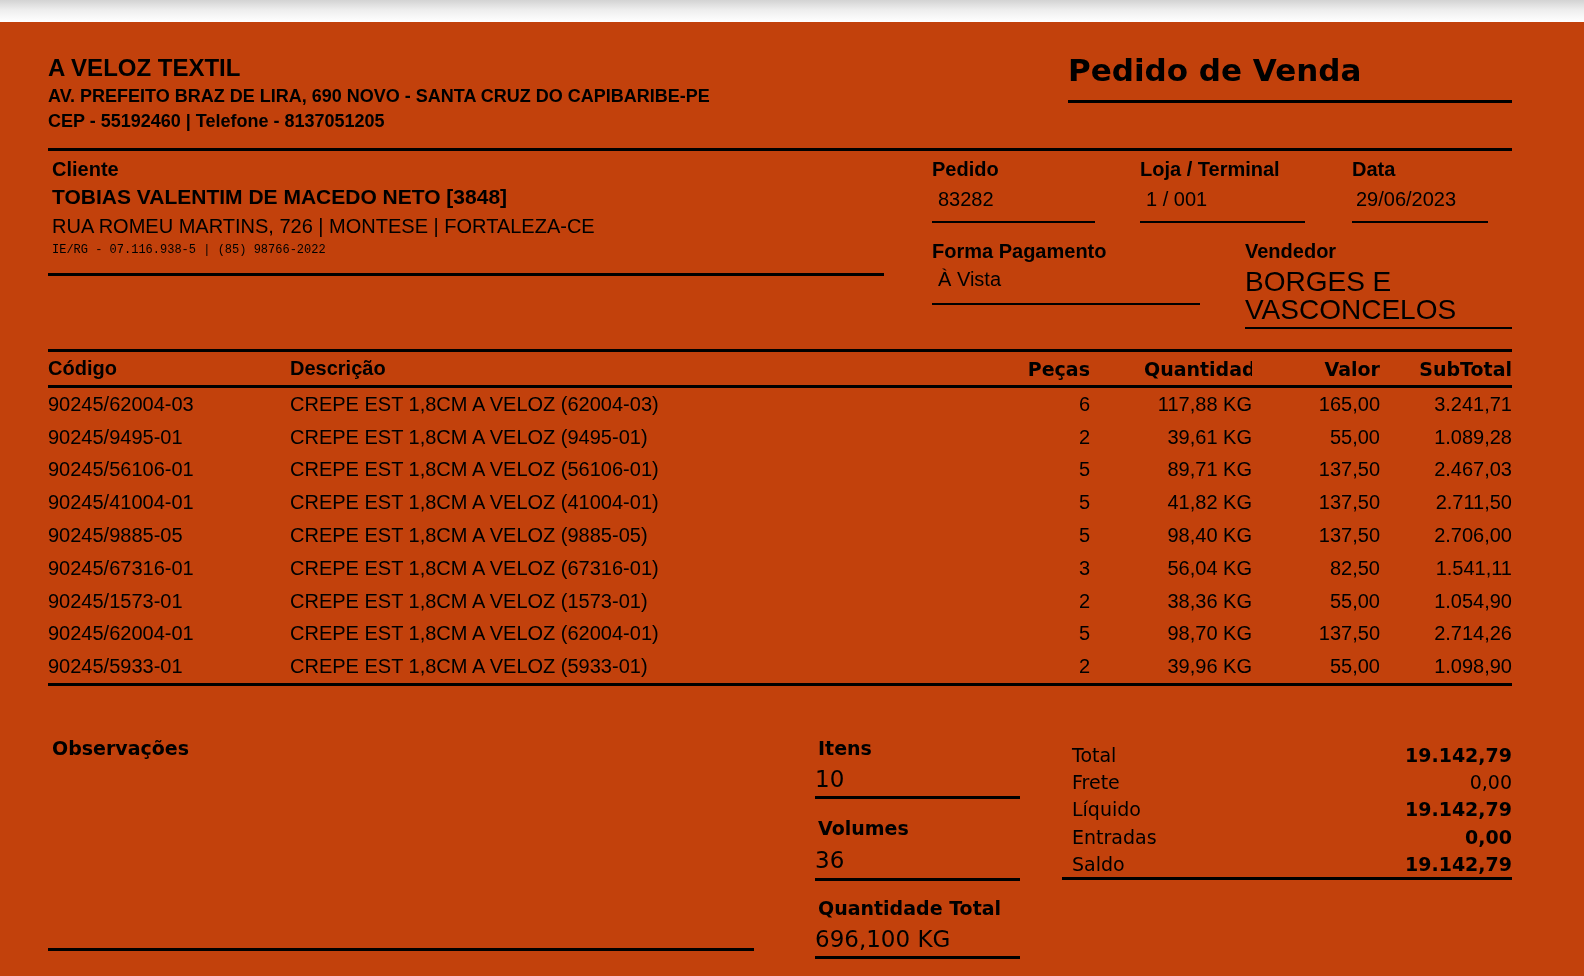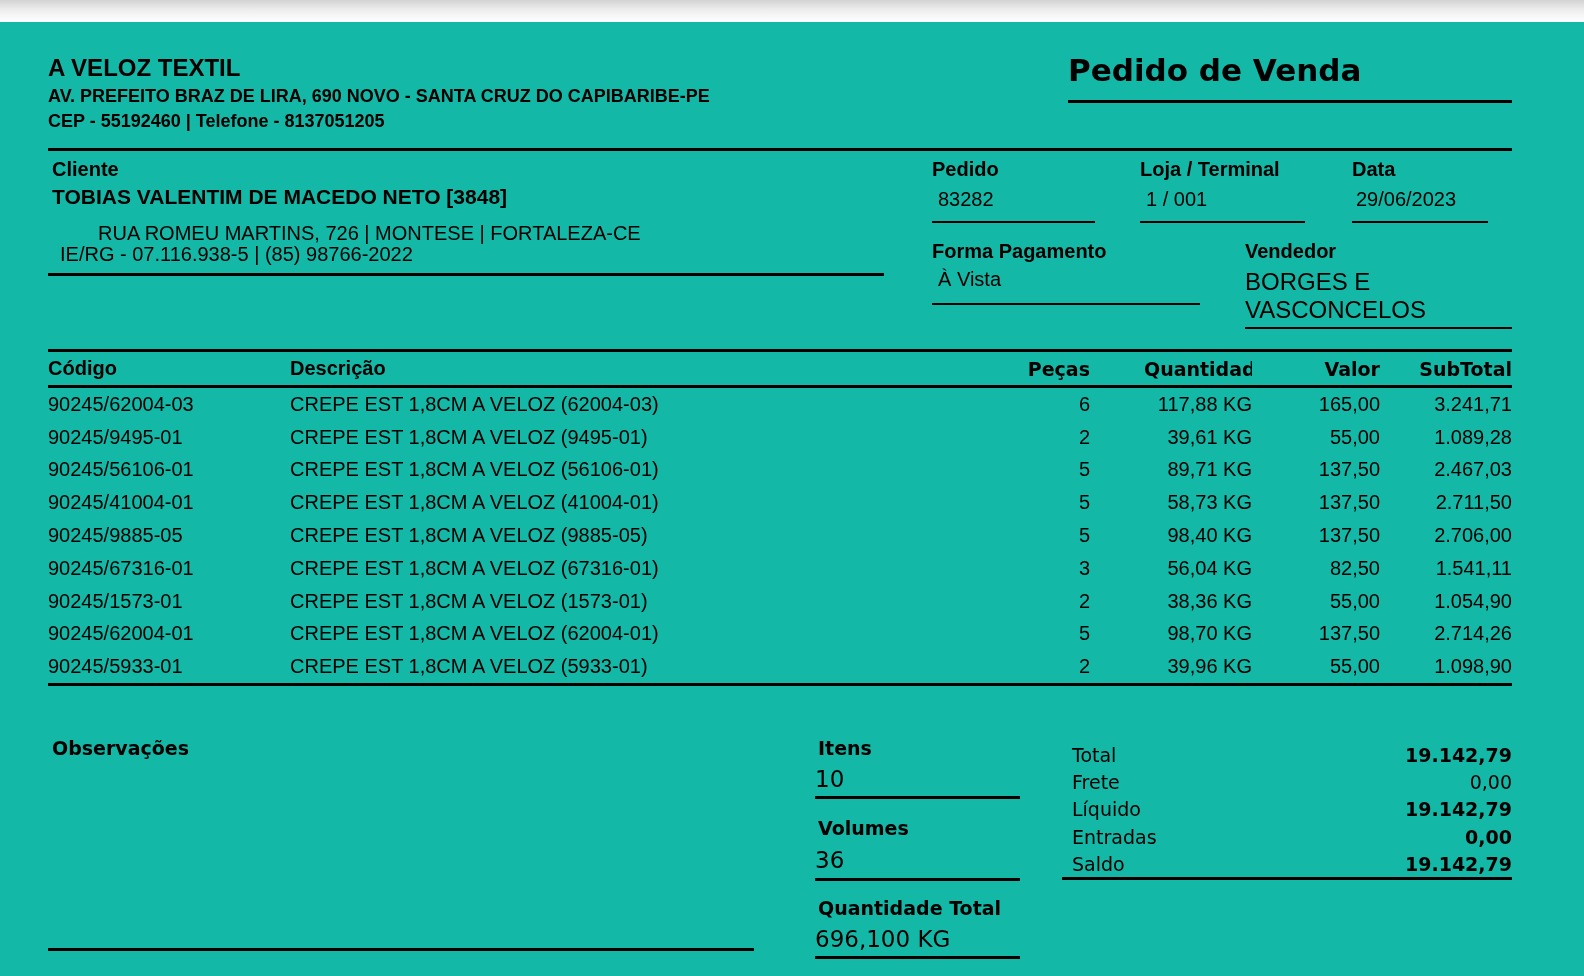--- a/index.html
+++ b/index.html
@@ -1,17 +1,17 @@
 <!DOCTYPE html>
 <html><head>
 <meta charset="utf-8">
 <style>
   html,body{margin:0;padding:0;background:#ffffff;}
   .page{
-    position:relative;width:1584px;height:976px;background:#14b8a6;
+    position:relative;width:1584px;height:976px;background:#c2410c;
     color:#000;font-family:"Liberation Sans",sans-serif;overflow:hidden;
   }
   .abs{position:absolute;white-space:nowrap;}
   .rule{position:absolute;background:#000;height:3px;}
   .uline{position:absolute;background:#000;height:2px;}
   .cond{font-family:"Liberation Sans",sans-serif;}
   .wide{font-family:"DejaVu Sans",sans-serif;}
 
   .top-shade{position:absolute;left:0;top:0;width:1584px;height:22px;
     background:linear-gradient(to bottom,#d3d3d3 0%,#eeeeee 45%,#ffffff 100%);}
@@ -23,41 +23,41 @@
 
   
   .doc-title{left:1068px;top:52px;font-size:31px;font-weight:bold;}
   .title-uline{left:1068px;top:100px;width:444px;height:3px;}
 
   .header-rule{left:48px;top:148px;width:1464px;}
 
   
   .client-label{left:52px;top:158px;font-size:20px;font-weight:bold;}
   .client-name{left:52px;top:185px;font-size:21px;font-weight:bold;}
-  .client-address{left:52px;top:222px;font-size:20px;margin-left:46px;}
-  .client-ie{left:60px;top:243px;font-size:20px;}
+  .client-address{left:52px;top:215px;font-size:20px;}
+  .client-ie{left:52px;top:243px;font-size:12px;font-family:Liberation Mono, monospace;}
   .client-rule{left:48px;top:273px;width:836px;}
 
   
   .fld-label{font-size:20px;font-weight:bold;}
   .fld-value{font-size:20px;}
   .pedido-label{left:932px;top:158px;}
   .pedido-value{left:938px;top:188px;}
   .pedido-line{left:932px;top:221px;width:163px;}
   .loja-label{left:1140px;top:158px;text-align:center;}
   .loja-value{left:1146px;top:188px;}
   .loja-line{left:1140px;top:221px;width:165px;}
   .data-label{left:1352px;top:158px;}
   .data-value{left:1356px;top:188px;}
   .data-line{left:1352px;top:221px;width:136px;}
   .forma-label{left:932px;top:240px;}
   .forma-value{left:938px;top:268px;}
   .forma-line{left:932px;top:303px;width:268px;}
   .vendedor-label{left:1245px;top:240px;}
-  .vendedor-value{left:1245px;top:268px;font-size:24px;line-height:28px;white-space:normal;width:280px;}
+  .vendedor-value{left:1245px;top:268px;font-size:28px;line-height:28px;white-space:normal;width:280px;}
   .vendedor-line{left:1245px;top:327px;width:267px;}
 
   
   .items-table-wrap{position:absolute;left:48px;top:349px;width:1464px;}
   table.items{border-collapse:collapse;table-layout:fixed;width:1464px;
     border-top:3px solid #000;border-bottom:3px solid #000;}
   table.items th{border-bottom:3px solid #000;height:33px;vertical-align:middle;padding:0;}
   th.h-codigo,th.h-descricao{font-family:"Liberation Sans",sans-serif;
     font-size:20px;font-weight:bold;text-align:left;}
   th.h-codigo{padding-left:6px;}
@@ -177,21 +177,21 @@
             <td class="col-descricao">CREPE EST 1,8CM A VELOZ (56106-01)</td>
             <td class="col-pecas">5</td>
             <td class="col-quantidade">89,71 KG</td>
             <td class="col-valor">137,50</td>
             <td class="col-subtotal">2.467,03</td>
           </tr>
           <tr>
             <td class="col-codigo">90245/41004-01</td>
             <td class="col-descricao">CREPE EST 1,8CM A VELOZ (41004-01)</td>
             <td class="col-pecas">5</td>
-            <td class="col-quantidade">58,73 KG</td>
+            <td class="col-quantidade">41,82 KG</td>
             <td class="col-valor">137,50</td>
             <td class="col-subtotal">2.711,50</td>
           </tr>
           <tr>
             <td class="col-codigo">90245/9885-05</td>
             <td class="col-descricao">CREPE EST 1,8CM A VELOZ (9885-05)</td>
             <td class="col-pecas">5</td>
             <td class="col-quantidade">98,40 KG</td>
             <td class="col-valor">137,50</td>
             <td class="col-subtotal">2.706,00</td>

